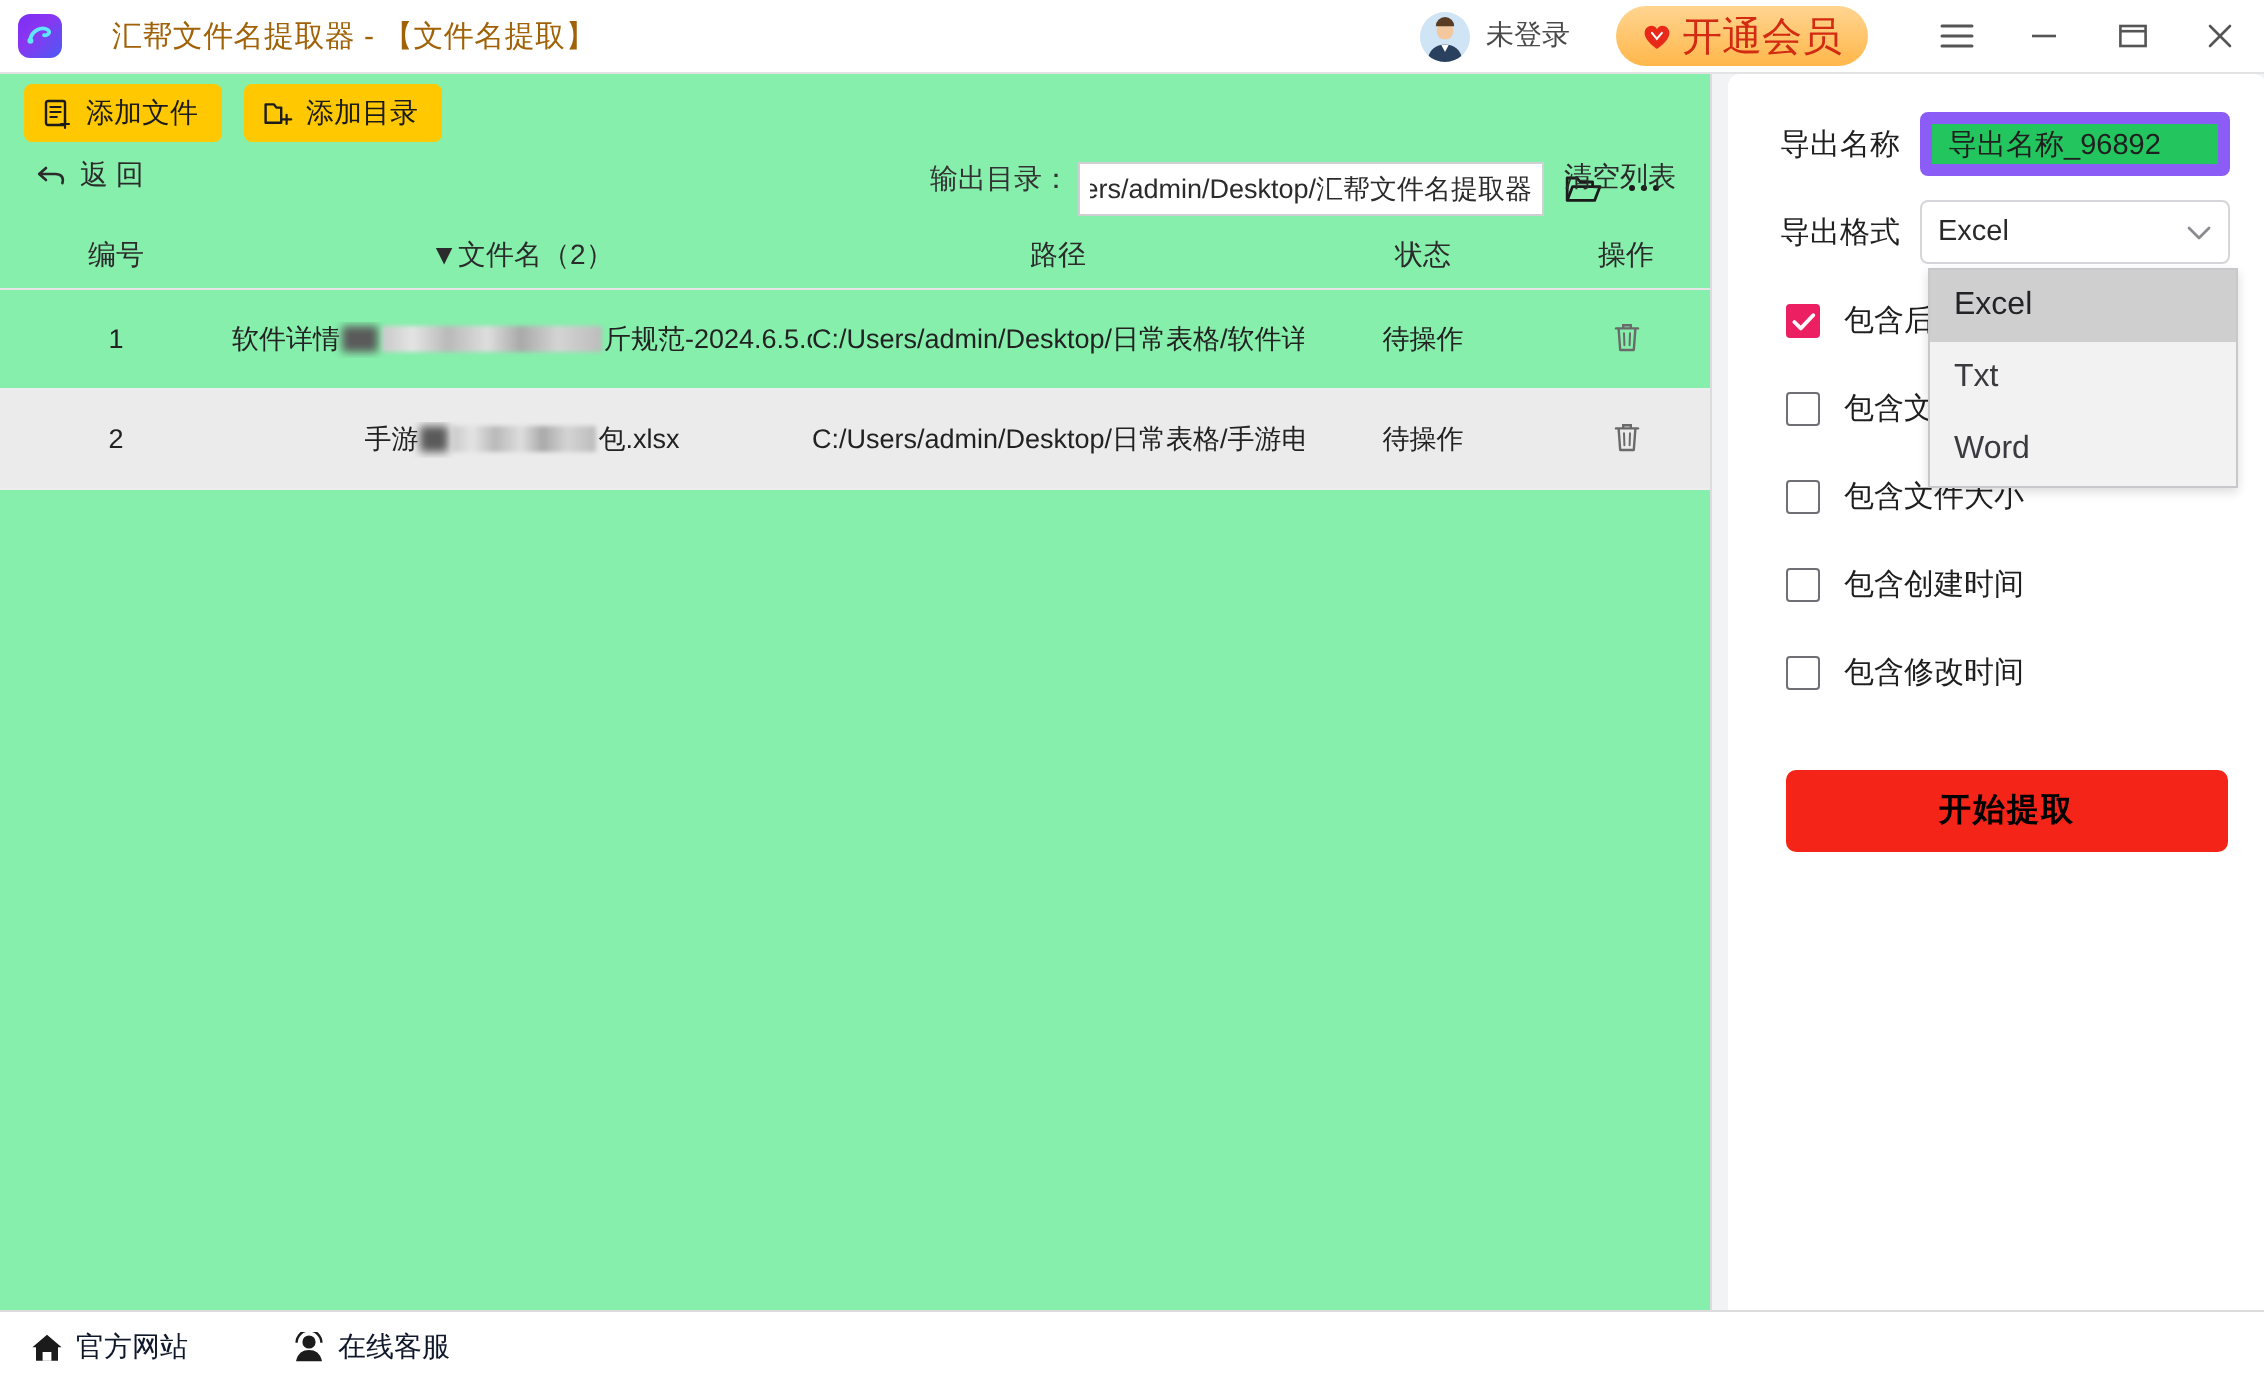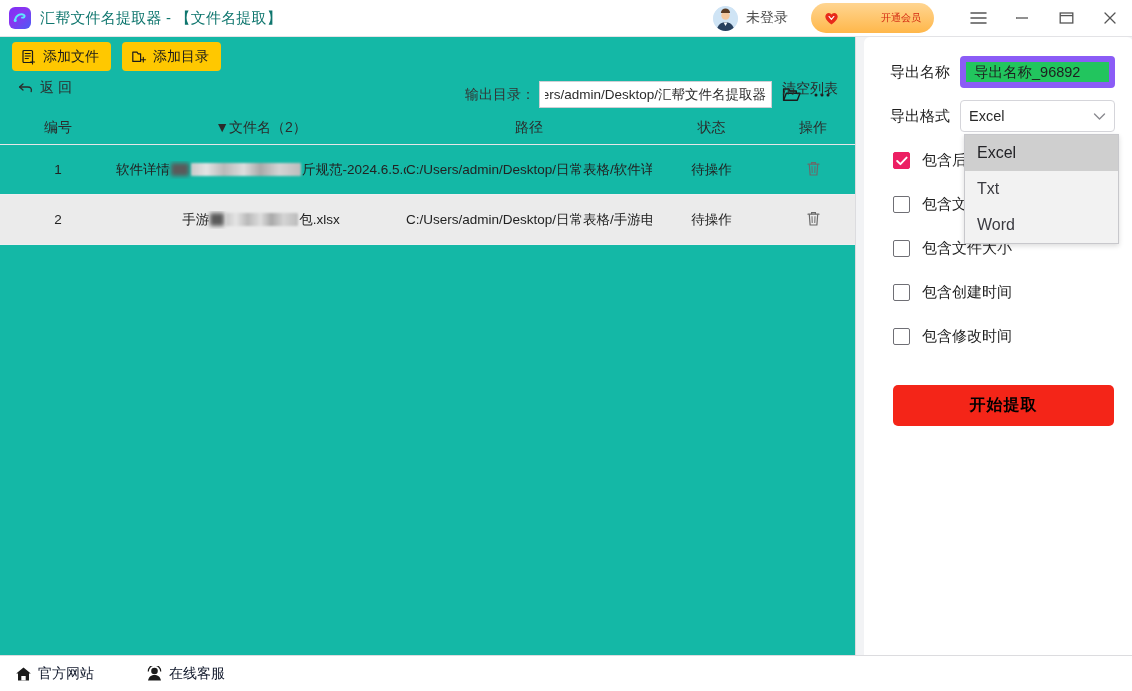--- a/index.html
+++ b/index.html
@@ -28,22 +28,22 @@
     width: 22px; height: 22px; margin-left: 9px;
     border-radius: 6px;
     background: linear-gradient(135deg, #7b2ff7 0%, #8b35f0 40%, #4a5bf5 100%);
     position: relative; flex: none;
   }
   .app-icon .swoosh {
     position: absolute; left: 3px; top: 3px;
     width: 16px; height: 16px;
   }
   .title-text {
-    margin-left: 9px;
-    font-size: 15px; color: #0f766e;
+    margin-left: 25px;
+    font-size: 15px; color: #a16207;
     letter-spacing: 0.2px;
     white-space: nowrap;
   }
   .tb-right {
     margin-left: auto; display: flex; align-items: center; height: 37px;
   }
   .avatar {
     width: 25px; height: 25px; border-radius: 50%;
     background: #d8e9f7; position: relative; overflow: hidden; flex: none;
   }
@@ -51,54 +51,54 @@
     margin-left: 8px; font-size: 14px; color: #4a4a4a; white-space: nowrap;
   }
   .vip-btn {
     margin-left: 23px;
     height: 30px; padding: 0 13px;
     border-radius: 15px;
     background: linear-gradient(180deg, #ffd591 0%, #ffb74a 100%);
     display: flex; align-items: center; gap: 5px;
     cursor: pointer; border: none;
   }
-  .vip-btn .vlabel { font-size: 10px; color: #d32a12; white-space: nowrap; margin-left: 37px; }
+  .vip-btn .vlabel { font-size: 20px; color: #d32a12; white-space: nowrap; }
   .win-btns { display: flex; align-items: center; margin-left: 22px; }
   .win-btn {
     width: 44px; height: 37px;
     display: flex; align-items: center; justify-content: center;
     cursor: pointer;
   }
 
   
   .left-pane {
     position: absolute; left: 0; top: 37px;
     width: 855px; height: 618px;
-    background: #14b8a6;
+    background: #86efac;
   }
   .toolbar {
     position: relative; height: 38px;
   }
   .add-btn {
     position: absolute; top: 5px;
     height: 29px; padding: 0 12px 0 9px;
     background: #ffc800;
     border: none; border-radius: 4px;
     display: flex; align-items: center; gap: 6px;
     cursor: pointer;
     font-size: 14px; color: #1b1b1b;
     font-family: inherit;
     white-space: nowrap;
   }
   .add-btn.b1 { left: 12px; }
   .add-btn.b2 { left: 122px; }
 
   .outdir-row {
     position: absolute; left: 465px; top: 44px;
-    display: flex; align-items: center; gap: 0;
+    display: flex; align-items: flex-start; gap: 0;
   }
   .outdir-label { font-size: 14px; color: #333; white-space: nowrap; margin-right: 4px; }
   .outdir-input {
     width: 233px; height: 27px;
     border: 1px solid #cfcfd4;
     background: #fff;
     font-size: 13.5px; color: #2b2b2b;
     padding: 0 5px;
     font-family: inherit;
     direction: rtl; text-align: left;

